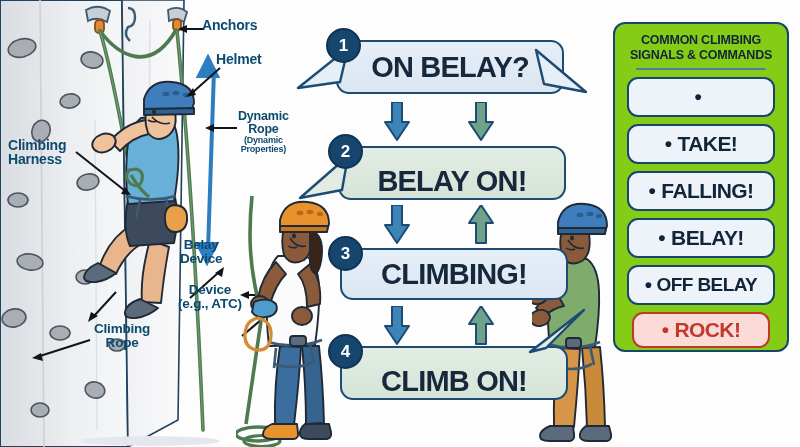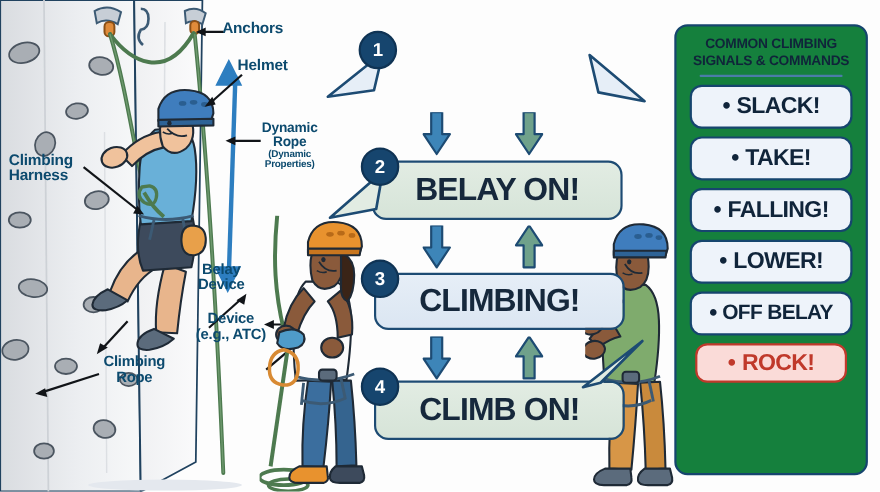--- a/index.html
+++ b/index.html
@@ -17,32 +17,32 @@
   #wall-scene{position:absolute;left:0;top:0;width:300px;height:447px;}
 
   
   #flow{position:absolute;left:318px;top:18px;width:260px;height:410px;}
   .bubble{position:absolute;border:2.4px solid #1d4b73;border-radius:13px;
           box-sizing:border-box;display:flex;align-items:center;
           justify-content:center;}
   .bubble span{font-size:29px;font-weight:bold;color:#16283c;
                letter-spacing:-0.8px;white-space:nowrap;}
   .b-blue{background:linear-gradient(#e6eef7,#dbe6f2);}
-  .b-green{background:linear-gradient(#e2ece3,#d6e4d8);}
+  .b-green{background:linear-gradient(#e2ece3,#d6e4d8);align-items:flex-end;}
   .badge{position:absolute;width:31px;height:31px;border-radius:50%;
          background:#16456e;border:2px solid #0f3354;color:#fff;
          font-size:17px;font-weight:bold;display:flex;align-items:center;
          justify-content:center;z-index:6;}
   .tail{position:absolute;z-index:1;}
 
   .arrow{position:absolute;width:26px;height:40px;}
 
   
-  #signals{position:absolute;left:613px;top:22px;width:176px;height:410px;
-           background:#15803d;border:2.6px solid #16456e;border-radius:12px;
+  #signals{position:absolute;left:613px;top:22px;width:176px;height:330px;
+           background:#84cc16;border:2.6px solid #16456e;border-radius:12px;
            box-sizing:border-box;padding:9px 9px 8px;}
   #sig-title{text-align:center;color:#10243a;font-size:12.5px;
              font-weight:bold;line-height:1.18;letter-spacing:-0.25px;}
   #sig-div{height:2px;background:#4b7ca8;margin:5px 12px 7px;border-radius:2px;}
   .sig{height:40px;margin:0 3px 7px;border:2.2px solid #16456e;
        border-radius:11px;background:#eef3fa;display:flex;align-items:center;
        justify-content:center;box-sizing:border-box;}
   .sig span{font-size:21px;font-weight:bold;color:#10243a;
             letter-spacing:-0.6px;white-space:nowrap;}
   .sig.alert{border-color:#c0392b;background:#fadbd8;
@@ -338,20 +338,23 @@
     <svg class="tail" style="left:212px;top:26px;" width="60" height="52">
       <path d="M6,6 L56,48 L14,40 Z" fill="#e6eef7" stroke="#1d4b73" stroke-width="2.4" stroke-linejoin="round"></path>
     </svg>
     <svg class="tail" style="left:-20px;top:134px;" width="52" height="48">
       <path d="M50,4 L2,46 L44,38 Z" fill="#e2ece3" stroke="#1d4b73" stroke-width="2.4" stroke-linejoin="round"></path>
     </svg>
     <svg class="tail" style="left:206px;top:290px;" width="66" height="50">
       <path d="M6,44 L60,2 L22,40 Z" fill="#e2ece3" stroke="#1d4b73" stroke-width="2.4" stroke-linejoin="round"></path>
     </svg>
 
+    <div class="bubble b-blue" style="left:18px;top:22px;width:228px;height:54px;">
+      <span>ON BELAY?</span>
+    </div>
     <div class="badge" style="left:8px;top:10px;">
       <span>1</span>
     </div>
 
     <svg class="arrow" style="left:66px;top:84px;">
       <path d="M8,0 L18,0 L18,20 L25,20 L13,38 L1,20 L8,20 Z" fill="#3d85b8" stroke="#1d4b73" stroke-width="2" stroke-linejoin="round"></path>
     </svg>
     <svg class="arrow" style="left:150px;top:84px;">
       <path d="M8,0 L18,0 L18,20 L25,20 L13,38 L1,20 L8,20 Z" fill="#6fa18b" stroke="#1d4b73" stroke-width="2" stroke-linejoin="round"></path>
     </svg>
@@ -394,33 +397,32 @@
 
   <div id="signals">
     <div id="sig-title">
       <span>COMMON CLIMBING</span><br>
       <span>SIGNALS &amp; COMMANDS</span>
     </div>
     <div id="sig-div"></div>
 
     <div class="sig">
       <span style="margin-right:6px;">•</span>
-      <span>SLACK!</span>
     </div>
     <div class="sig">
       <span style="margin-right:6px;">•</span>
       <span>TAKE!</span>
     </div>
     <div class="sig">
       <span style="margin-right:6px;">•</span>
       <span>FALLING!</span>
     </div>
     <div class="sig">
       <span style="margin-right:6px;">•</span>
-      <span>LOWER!</span>
+      <span>BELAY!</span>
     </div>
     <div class="sig">
       <span style="margin-right:5px;">•</span>
       <span style="font-size:19px;">OFF BELAY</span>
     </div>
     <div class="sig alert">
       <span style="margin-right:6px;color:#c0392b;">•</span>
       <span>ROCK!</span>
     </div>
   </div>

